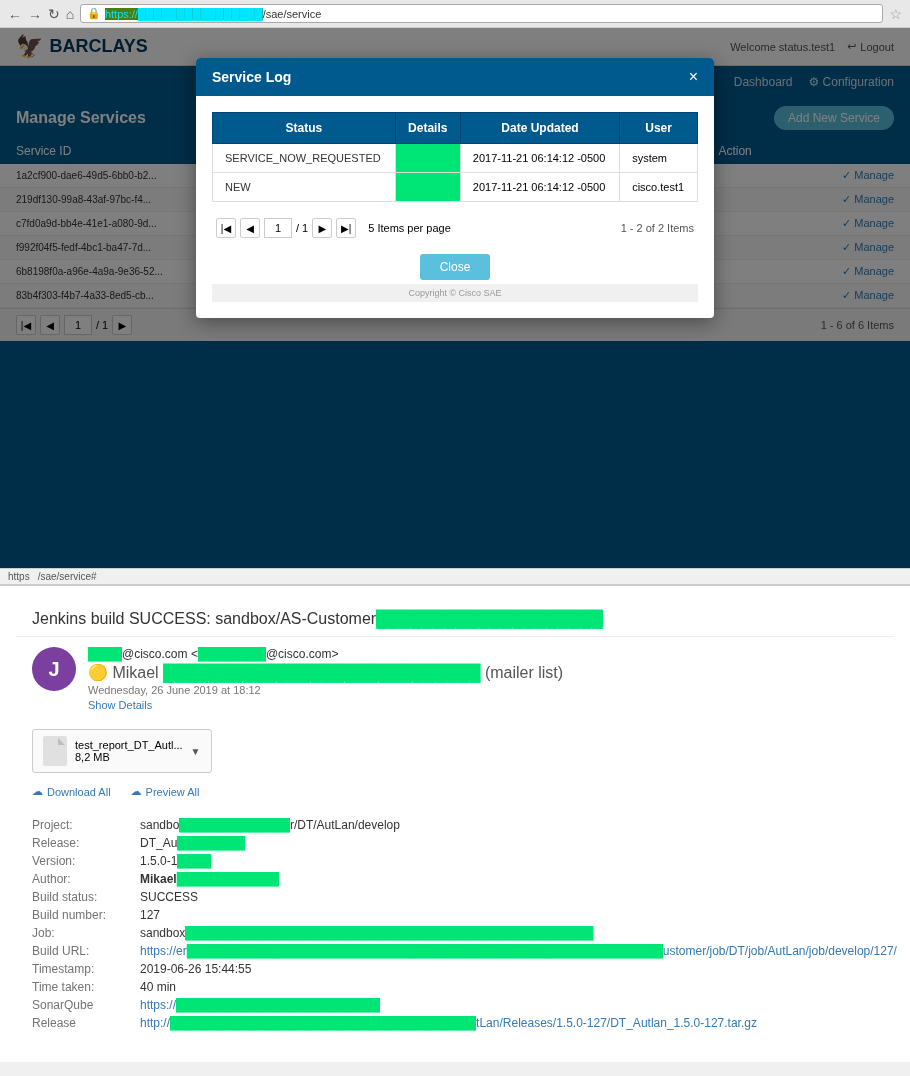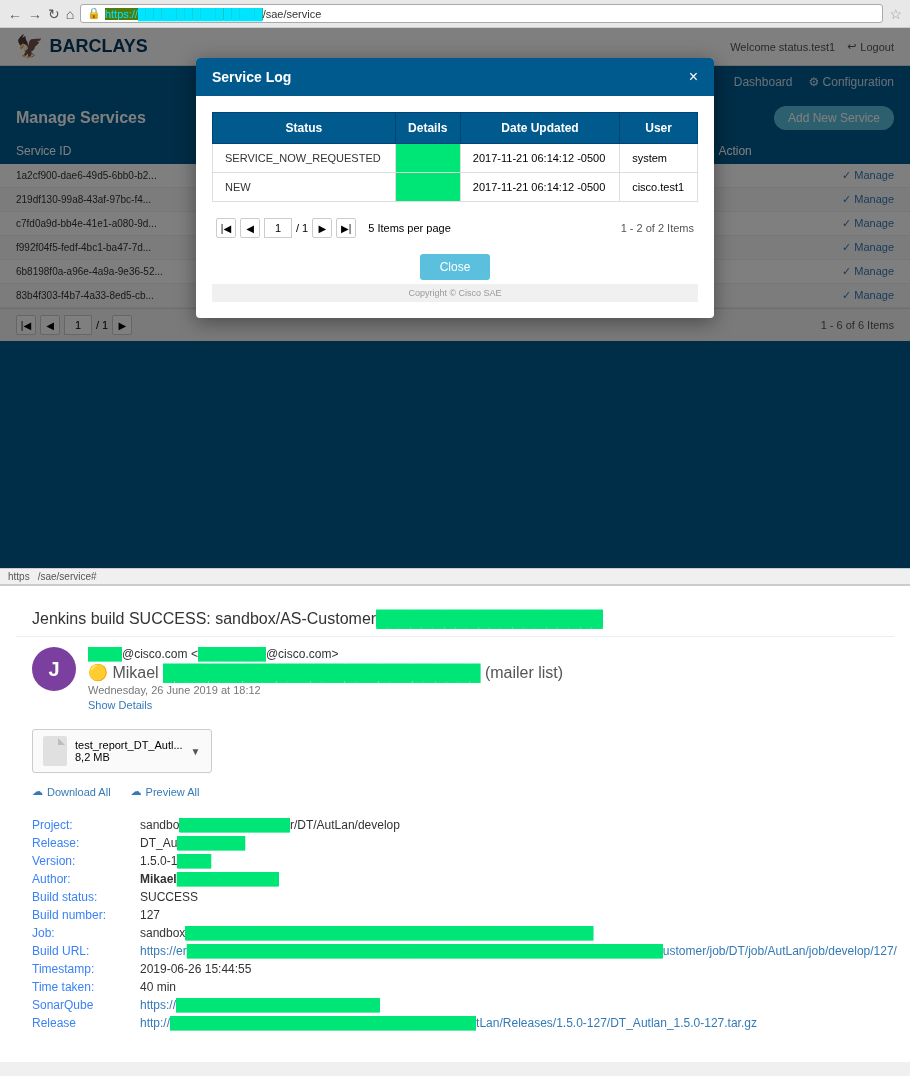--- a/index.html
+++ b/index.html
@@ -341,21 +341,21 @@
     .build-info {
       padding: 12px 16px;
       font-size: 12px;
     }
     .build-row {
       display: flex;
       gap: 8px;
       margin-bottom: 4px;
     }
     .build-label {
-      color: #3b82f6;
+      color: #737373;
       min-width: 100px;
       font-size: 12px;
     }
     .build-value {
       color: #333;
       font-size: 12px;
     }
     .build-value.bold { font-weight: bold; }
     .build-value.success { color: #333; font-weight: normal; }
     .build-value a { color: #337ab7; text-decoration: none; }

